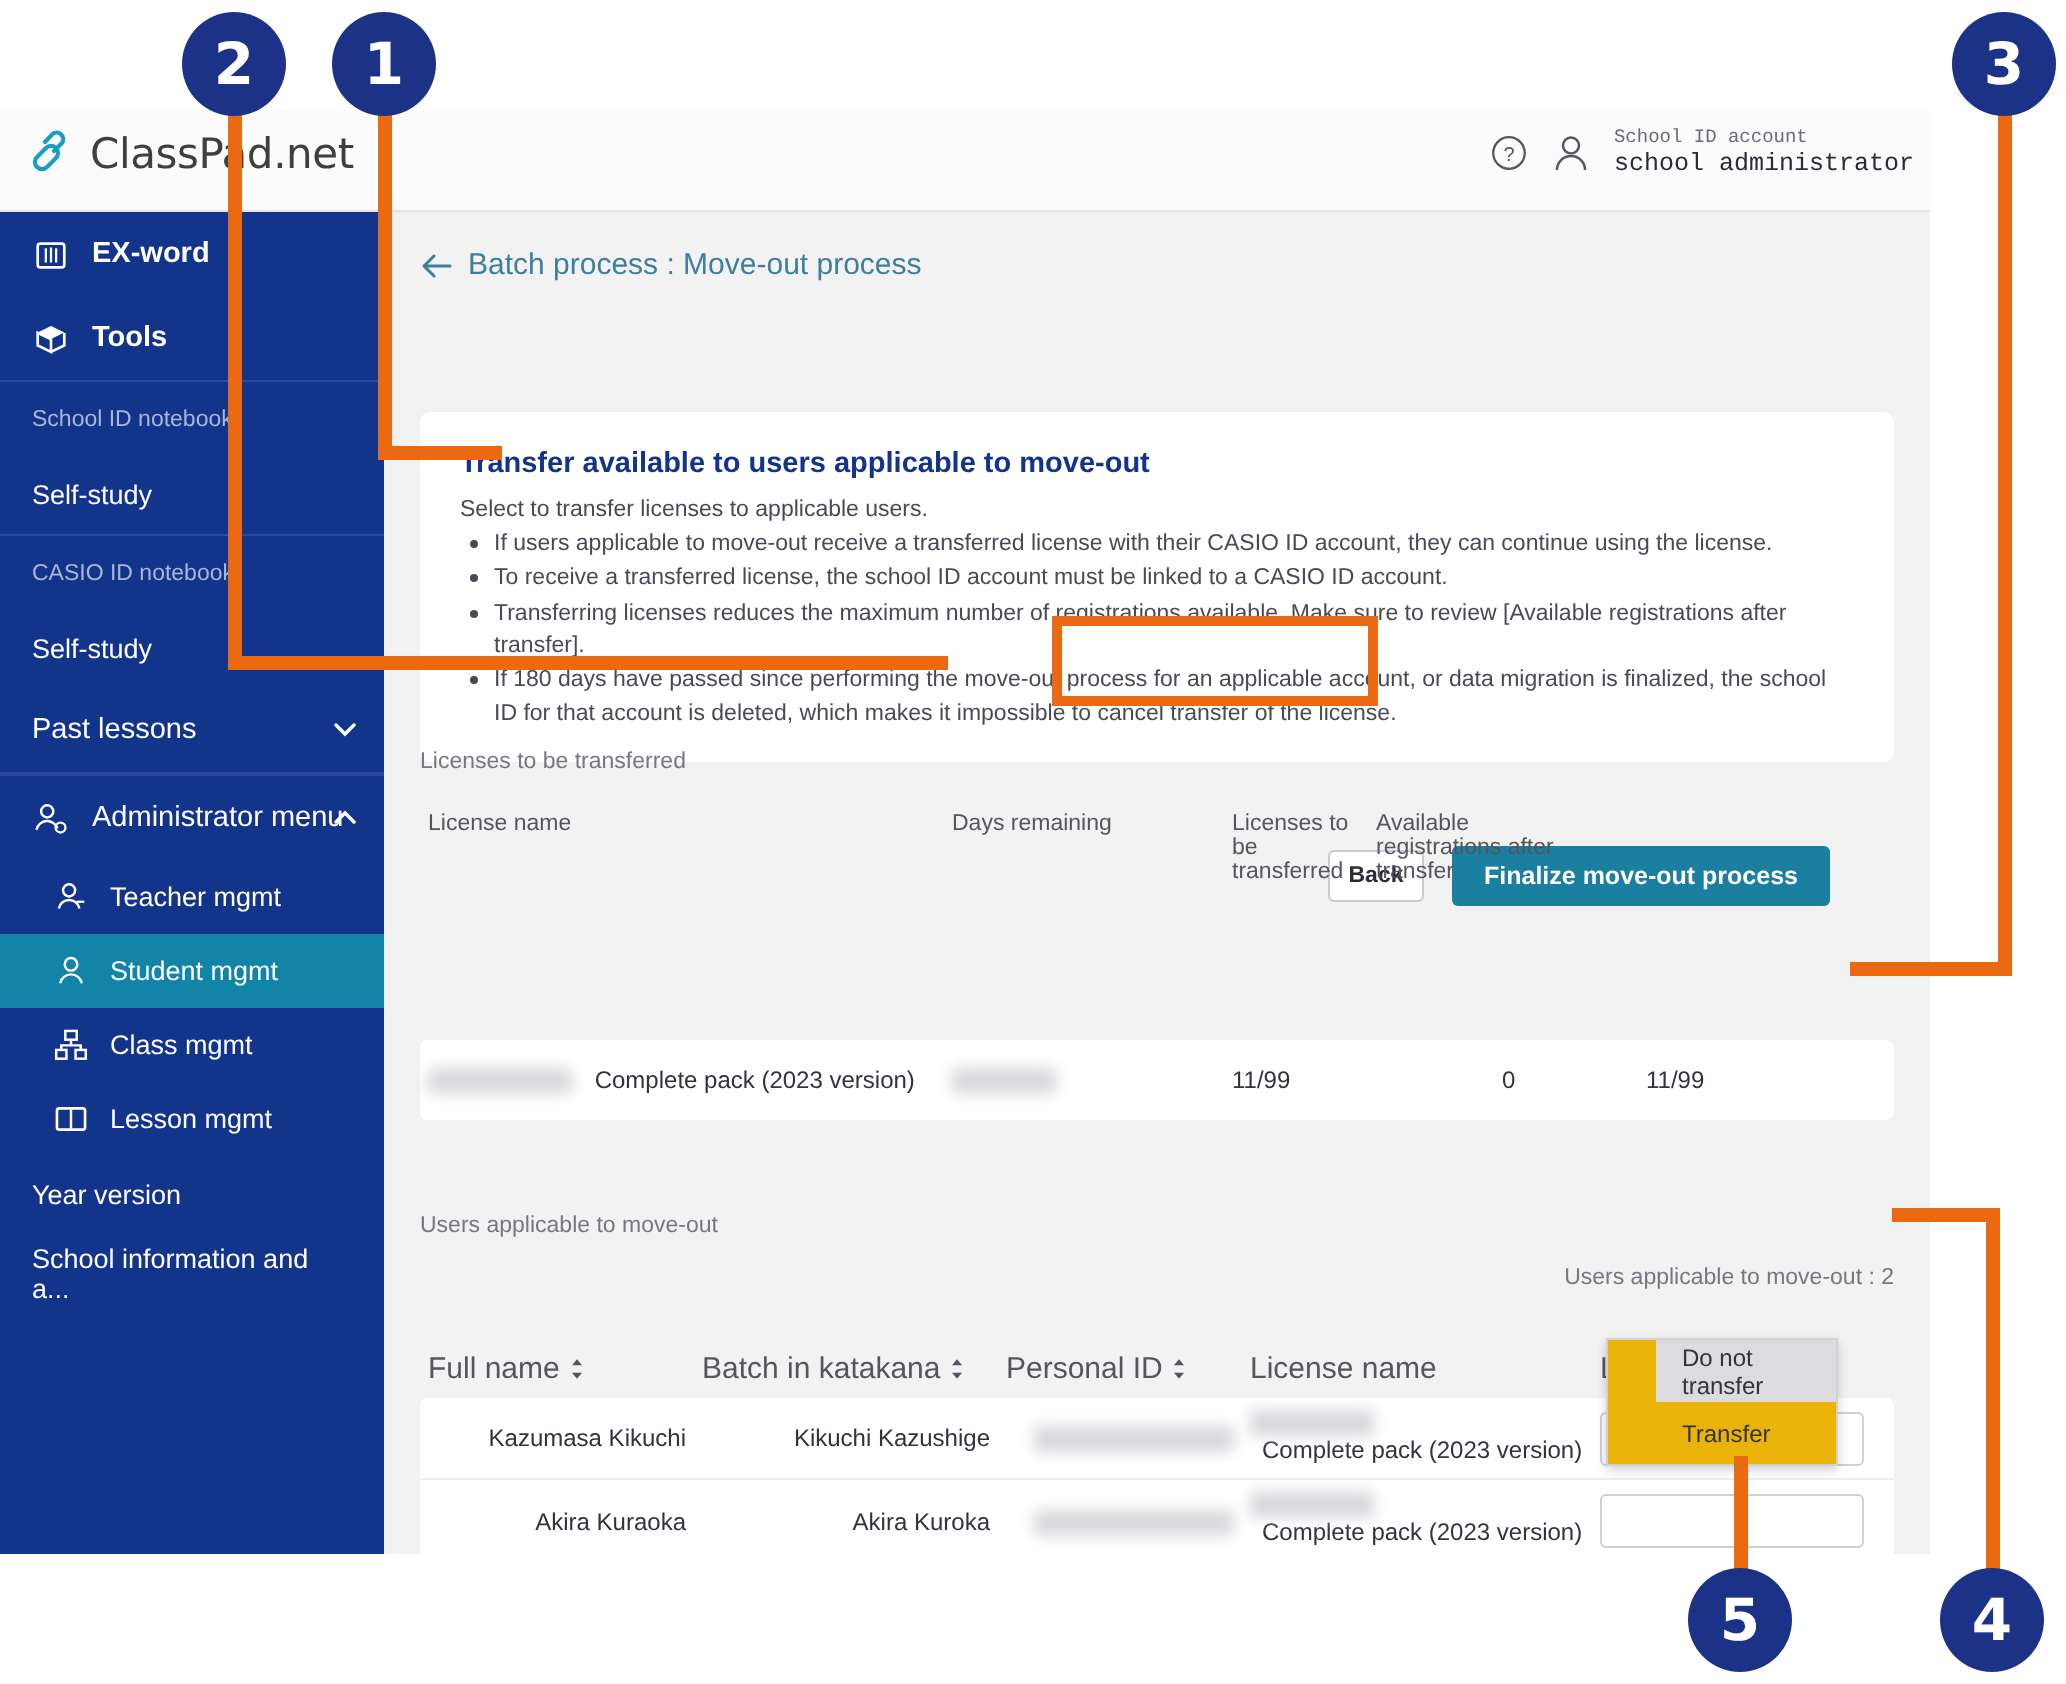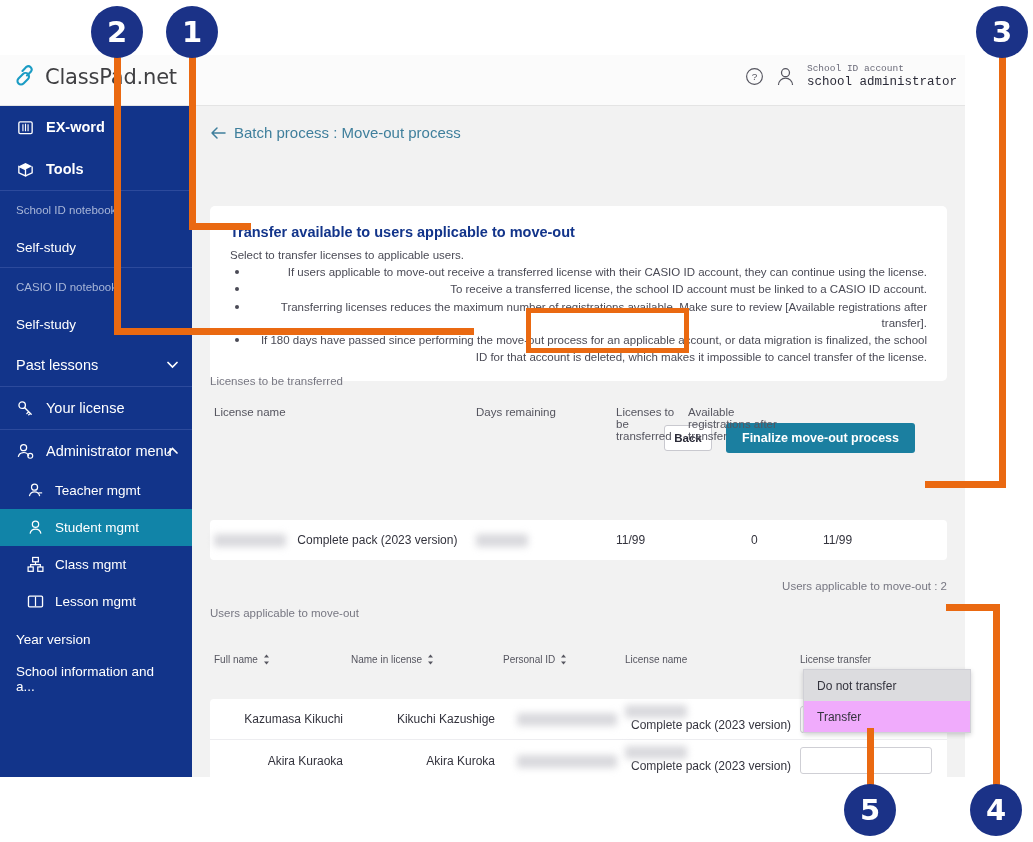--- a/index.html
+++ b/index.html
@@ -129,21 +129,20 @@
   }
   #info-lead { font-size: 11.5px; color: #4a4a55; margin-bottom: 3px; }
   #info-list { list-style: none; }
   #info-list li {
     font-size: 11.5px;
     color: #4a4a55;
     line-height: 1.42;
     padding-left: 17px;
     position: relative;
     margin-bottom: 1px;
-    text-align: right;
   }
   #info-list li::before {
     content: "";
     position: absolute;
     left: 5px; top: 6px;
     width: 4px; height: 4px;
     border-radius: 50%;
     background: #4a4a55;
   }
 
@@ -207,24 +206,24 @@
     border-radius: 4px;
     display: flex; align-items: center;
     font-size: 12px;
     color: #33333d;
   }
   #lic-row > div { padding: 0 4px; }
 
   
   #usr-head {
     position: absolute;
-    left: 18px; top: 548px;
+    left: 18px; top: 570px;
     width: 737px;
     display: flex;
-    font-size: 10px;
+    font-size: 15px;
     color: #55555f;
   }
   #usr-head > div { padding: 0 4px; display: flex; align-items: center; gap: 5px; }
   .uh1 { width: 137px; }
   .uh2 { width: 152px; }
   .uh3 { width: 122px; }
   .uh4 { width: 175px; }
   .uh5 { width: 140px; }
   .sort-icon { width: 7px; height: 11px; display:block; }
 
@@ -260,25 +259,26 @@
     background: #d9d9dd;
     border-radius: 2px;
     filter: blur(3.5px);
     vertical-align: middle;
   }
 
   
   #dropdown {
     position: absolute;
     left: 995px; top: 669px;
-    width: 168px;
-    background: #f0abfc;
+    width: 116px;
+    background: #eab308;
     border: 1px solid #d0d0d6;
     box-shadow: 0 2px 5px rgba(0,0,0,0.18);
     z-index: 30;
+    padding-left: 24px;
   }
   .dd-item {
     height: 31px;
     display: flex; align-items: center;
     padding: 0 13px;
     font-size: 12px;
     color: #33333d;
     cursor: pointer;
   }
   .dd-item.highlight { background: #dcdcdf; }
@@ -376,27 +376,20 @@
     <div class="plain-row">Self-study</div>
 
     <div class="nav-row">
       <span>Past lessons</span>
       <svg class="nav-chevron" width="11" height="8" viewBox="0 0 11 8">
         <path d="M1 1.5 L5.5 6 L10 1.5" fill="none" stroke="#fff" stroke-width="1.7" stroke-linecap="round"></path>
       </svg>
     </div>
 
     <div class="nav-sep"></div>
-    <div class="nav-row">
-      <svg class="nav-icon" viewBox="0 0 20 20">
-        <circle cx="6.5" cy="6.5" r="3.4" fill="none" stroke="#fff" stroke-width="1.4"></circle>
-        <path d="M8.9 8.9 L16 16 M13.4 13.4 l-2 2 M15 15 l-1.6 1.6" stroke="#fff" stroke-width="1.4" fill="none" stroke-linecap="round"></path>
-      </svg>
-      <span>Your license</span>
-    </div>
 
     <div class="nav-sep"></div>
     <div class="nav-row">
       <svg class="nav-icon" viewBox="0 0 20 20">
         <circle cx="8" cy="6" r="3.2" fill="none" stroke="#fff" stroke-width="1.3"></circle>
         <path d="M2.4 15.6 a5.7 5.7 0 0 1 11 -0.6" fill="none" stroke="#fff" stroke-width="1.3"></path>
         <circle cx="15" cy="14.5" r="2.6" fill="none" stroke="#fff" stroke-width="1.2"></circle>
       </svg>
       <span>Administrator menu</span>
       <svg class="nav-chevron" width="11" height="8" viewBox="0 0 11 8">
@@ -484,32 +477,32 @@
       </div>
       <div class="lh2">
         <span class="blur" style="width:52px;height:13px;"></span>
       </div>
       <div class="lh3">11/99</div>
       <div class="lh4">0</div>
       <div class="lh5">11/99</div>
     </div>
 
     <div class="section-caption" style="left:18px; top:501px;">Users applicable to move-out</div>
-    <div class="section-caption" style="left:585px; top:474px; text-align:right; width:170px;">Users applicable to move-out : 2</div>
+    <div class="section-caption" style="left:585px; top:527px; text-align:right; width:170px;">Users applicable to move-out : 2</div>
 
     <div id="usr-head">
       <div class="uh1">
         <span>Full name</span>
         <svg class="sort-icon" viewBox="0 0 7 11">
           <path d="M3.5 0.6 L6 3.6 H1 Z" fill="#55555f"></path>
           <path d="M3.5 10.4 L6 7.4 H1 Z" fill="#55555f"></path>
         </svg>
       </div>
       <div class="uh2">
-        <span>Name in license</span>
+        <span>Batch in katakana</span>
         <svg class="sort-icon" viewBox="0 0 7 11">
           <path d="M3.5 0.6 L6 3.6 H1 Z" fill="#55555f"></path>
           <path d="M3.5 10.4 L6 7.4 H1 Z" fill="#55555f"></path>
         </svg>
       </div>
       <div class="uh3">
         <span>Personal ID</span>
         <svg class="sort-icon" viewBox="0 0 7 11">
           <path d="M3.5 0.6 L6 3.6 H1 Z" fill="#55555f"></path>
           <path d="M3.5 10.4 L6 7.4 H1 Z" fill="#55555f"></path>

